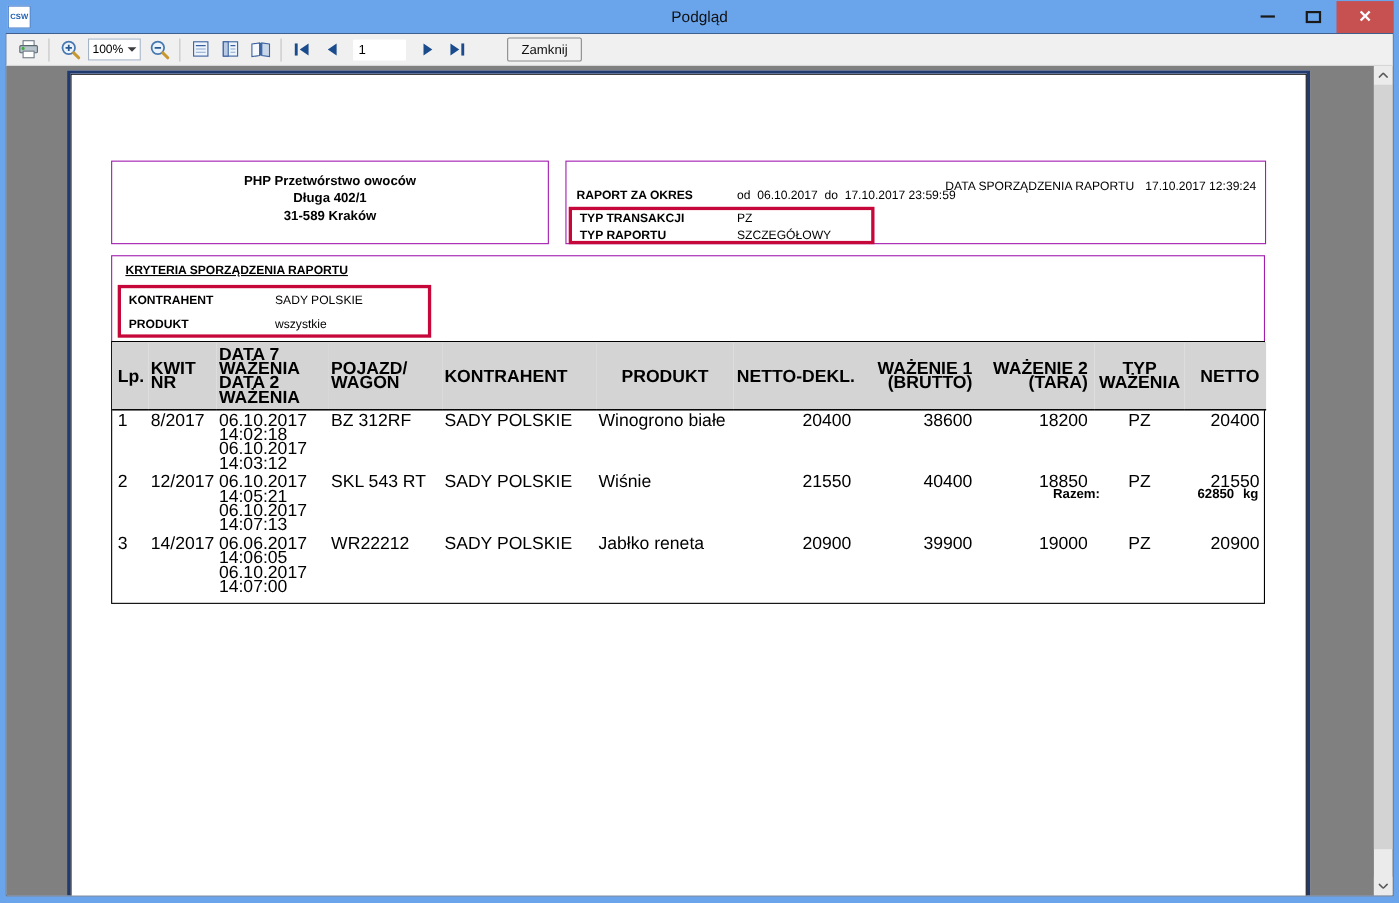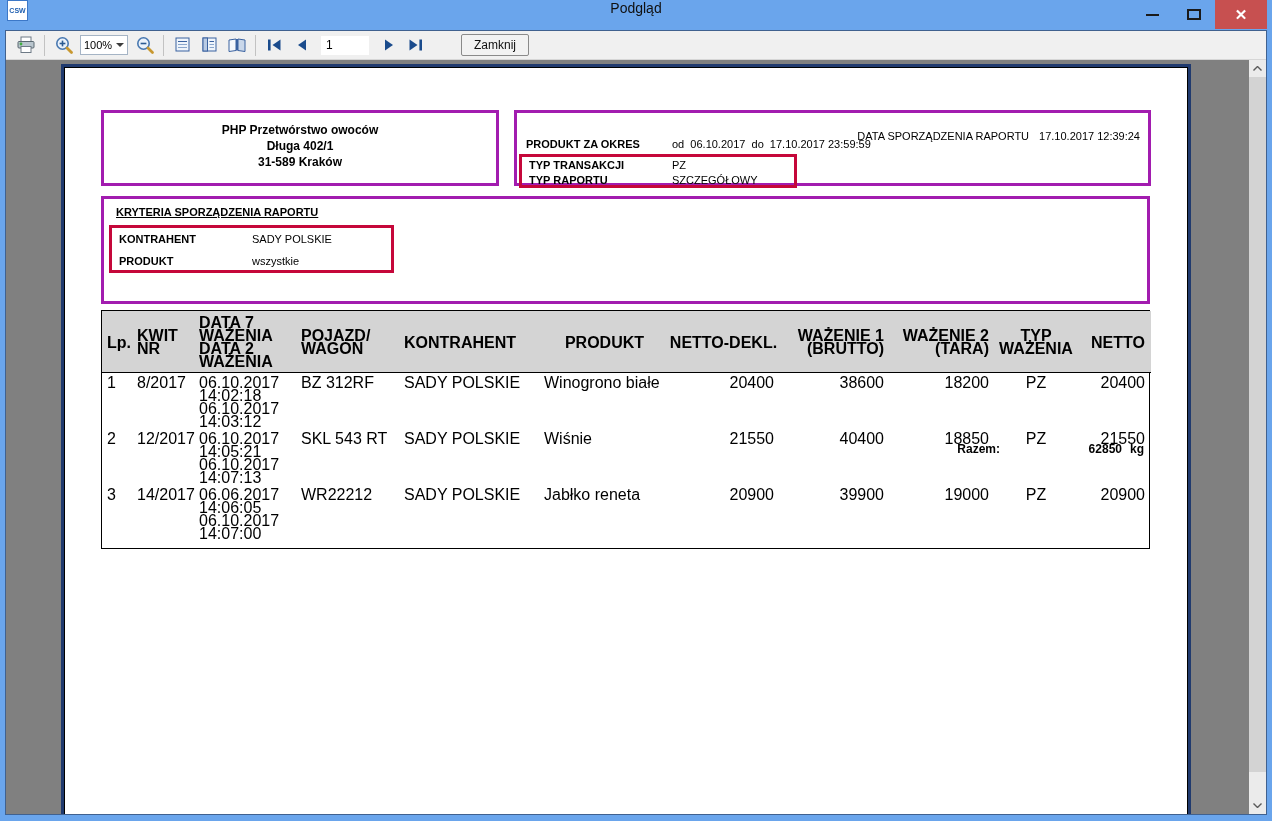--- a/index.html
+++ b/index.html
@@ -2,21 +2,21 @@
 <html><head>
 <meta charset="utf-8">
 <style>
   * { box-sizing: border-box; margin: 0; padding: 0; }
   html,body { width:1272px; height:821px; }
   body { font-family: "Liberation Sans", sans-serif; background:#6aa5ec; }
 
   .window { width:1272px; height:821px; background:#6aa5ec; display:flex; flex-direction:column; overflow:hidden; }
 
   
-  .titlebar { height:30px; position:relative; display:flex; align-items:flex-start; padding-left:7px; flex:0 0 auto; }
+  .titlebar { height:30px; position:relative; display:flex; align-items:center; padding-left:7px; flex:0 0 auto; }
   .title-icon { width:21px; height:21px; background:#ffffff; border:1px solid #3c78c8; color:#1f5fb0;
                 font-size:7px; font-weight:bold; display:flex; align-items:center; justify-content:center; }
   .title-text { position:absolute; left:0; right:0; text-align:center; font-size:14px; color:#101010; pointer-events:none; }
   .win-controls { margin-left:auto; display:flex; align-items:stretch; height:29px; margin-right:5px; z-index:2; }
   .win-btn { width:42px; display:flex; align-items:center; justify-content:center; }
   .glyph-min { width:13px; height:2px; background:#1a1a1a; }
   .glyph-max { width:14px; height:11px; border:2px solid #1a1a1a; background:transparent; }
   .win-btn-close { width:52px; background:#c75050; display:flex; align-items:center; justify-content:center; }
   .glyph-close { color:#ffffff; font-size:15px; font-weight:bold; line-height:1; }
 
@@ -39,21 +39,21 @@
 
   .scrollbar { position:absolute; top:0; right:0; bottom:0; width:17px; background:#ebebeb; }
   .scroll-btn { position:absolute; left:0; width:17px; height:17px; display:flex; align-items:center; justify-content:center; background:#ebebeb; }
   .scroll-btn.up { top:0; } .scroll-btn.down { bottom:0; }
   .scroll-thumb { position:absolute; left:0; right:0; top:17px; bottom:42px; background:#d3d3d3; }
 
   .page { position:absolute; left:55px; top:4px; width:1130px; bottom:-10px; background:#ffffff;
           border:3px solid #203a6e; box-shadow: inset 0 0 0 1px #000000; }
   .page-inner { position:absolute; left:1px; top:1px; right:1px; bottom:0; font-size:11px; color:#000; }
 
-  .rbox { position:absolute; border:3px solid #a21caf; background:#ffffff; }
+  .rbox { position:absolute; border:1px solid #a21caf; background:#ffffff;margin-top:36px; }
   .company-box { left:36px; top:42px; width:398px; height:76px; text-align:center; padding-top:9px; }
   .company-box div { font-weight:bold; font-size:12px; line-height:16px; }
 
   .meta-box { left:449px; top:42px; width:637px; height:76px; }
   .meta-line1 { position:absolute; top:5px; right:8px; font-size:11px; white-space:pre; }
   .meta-line1 .v { margin-left:10px; }
   .meta-period-label { position:absolute; left:9px; top:25px; font-weight:bold; }
   .meta-period-value { position:absolute; left:155px; top:25px; white-space:pre; }
   .red-box { position:absolute; border:3px solid #c5073a; }
   .meta-red { left:2px; top:41px; width:278px; height:34px; }
@@ -199,21 +199,21 @@
           <div class="rbox company-box">
             <div>PHP Przetwórstwo owoców</div>
             <div>Długa  402/1</div>
             <div>31-589 Kraków</div>
           </div>
 
           <div class="rbox meta-box">
             <div class="meta-line1">
               <span>DATA SPORZĄDZENIA RAPORTU</span><span class="v">17.10.2017 12:39:24</span>
             </div>
-            <div class="meta-period-label">PRODUKT  ZA OKRES</div>
+            <div class="meta-period-label">RAPORT  ZA OKRES</div>
             <div class="meta-period-value">od  06.10.2017  do  17.10.2017 23:59:59</div>
             <div class="red-box meta-red">
               <span class="lbl mr1">TYP TRANSAKCJI</span>
               <span class="val mr1">PZ</span>
               <span class="lbl mr2">TYP RAPORTU</span>
               <span class="val mr2">SZCZEGÓŁOWY</span>
             </div>
           </div>
 
           <div class="rbox criteria-box">

